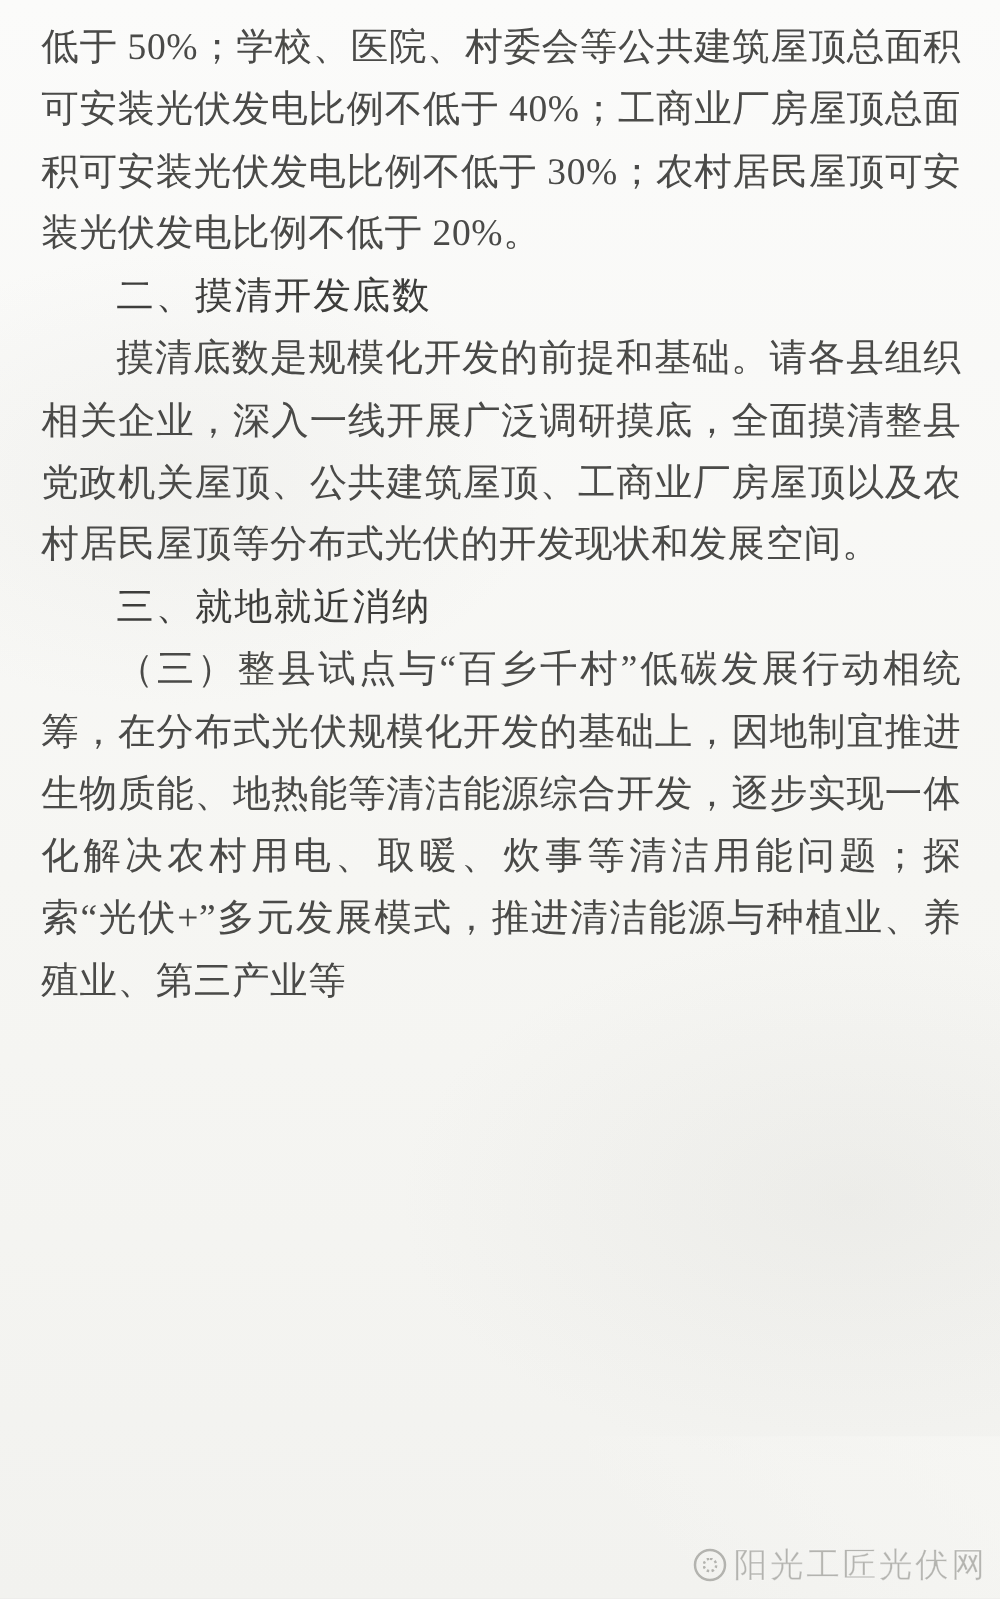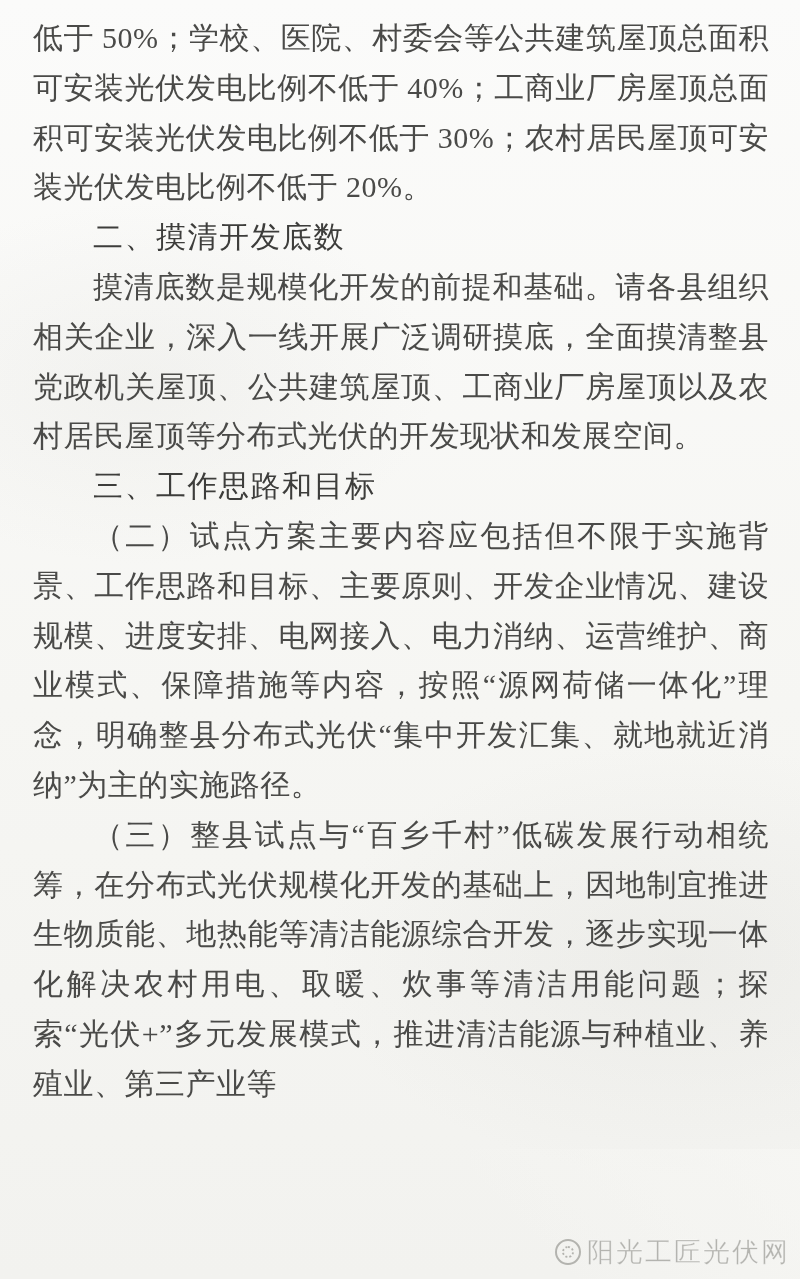--- a/index.html
+++ b/index.html
@@ -99,24 +99,23 @@
 
 <div class="page" style="--page_bg: #f6f6f3; --body_text: #4a4a48; --heading_text: #3d3d3b; --watermark_color: #a9a9a4;">
 
   <div class="doc-text">
     <p class="para">低于 50%；学校、医院、村委会等公共建筑屋顶总面积可安装光伏发电比例不低于 40%；工商业厂房屋顶总面积可安装光伏发电比例不低于 30%；农村居民屋顶可安装光伏发电比例不低于 20%。</p>
 
     <h2 class="heading">二、摸清开发底数</h2>
 
     <p class="para indent">摸清底数是规模化开发的前提和基础。请各县组织相关企业，深入一线开展广泛调研摸底，全面摸清整县党政机关屋顶、公共建筑屋顶、工商业厂房屋顶以及农村居民屋顶等分布式光伏的开发现状和发展空间。</p>
 
-    <h2 class="heading">三、工作思路和目标</h2>
+    <h2 class="heading">三、就地就近消纳</h2>
 
 
-    <p class="para indent">（二）试点方案主要内容应包括但不限于实施背景、工作思路和目标、主要原则、开发企业情况、建设规模、进度安排、电网接入、电力消纳、运营维护、商业模式、保障措施等内容，按照“源网荷储一体化”理念，明确整县分布式光伏“集中开发汇集、就地就近消纳”为主的实施路径。</p>
 
     <p class="para indent">（三）整县试点与“百乡千村”低碳发展行动相统筹，在分布式光伏规模化开发的基础上，因地制宜推进生物质能、地热能等清洁能源综合开发，逐步实现一体化解决农村用电、取暖、炊事等清洁用能问题；探索“光伏+”多元发展模式，推进清洁能源与种植业、养殖业、第三产业等</p>
   </div>
 
   <div class="corner-fade"></div>
 
   <div class="watermark">
     <span class="watermark-logo"></span>
     <span>阳光工匠光伏网</span>
   </div>

